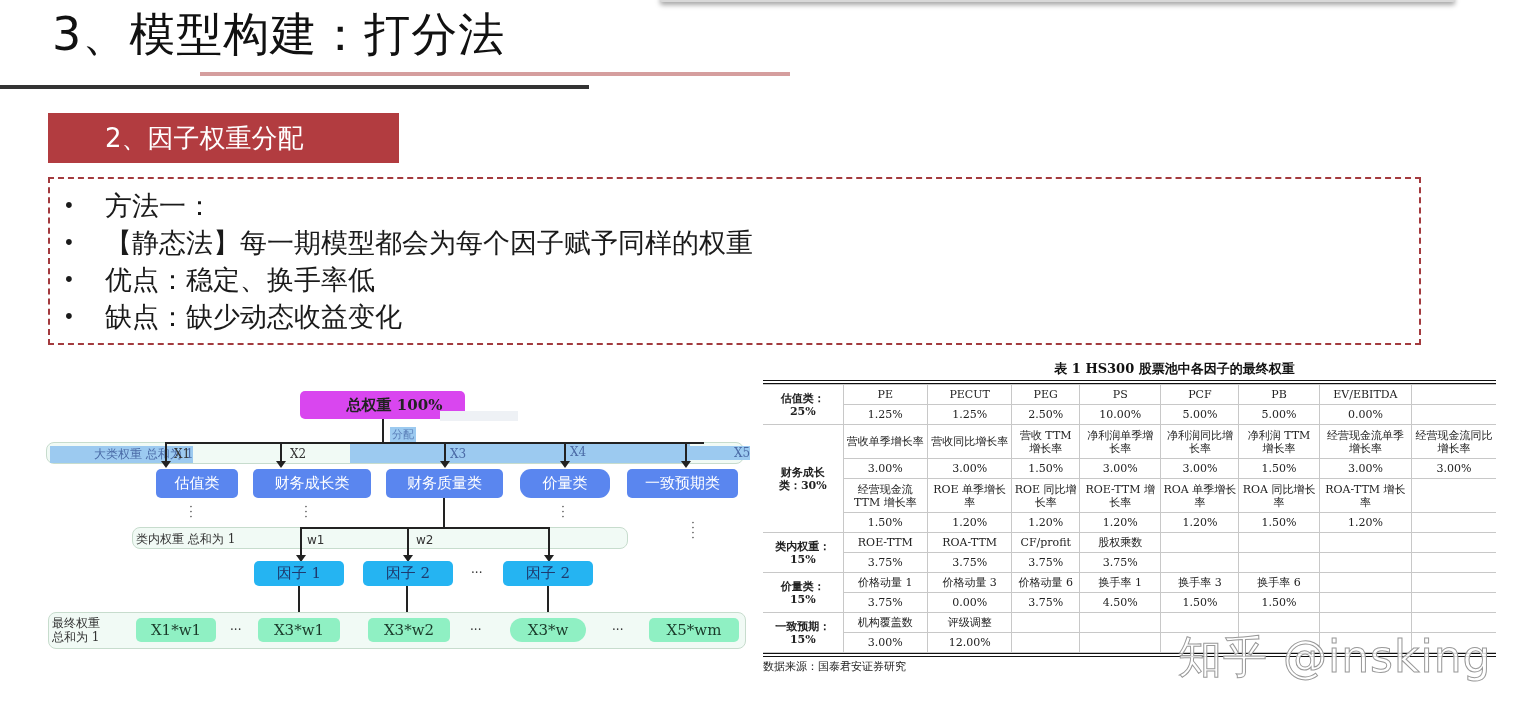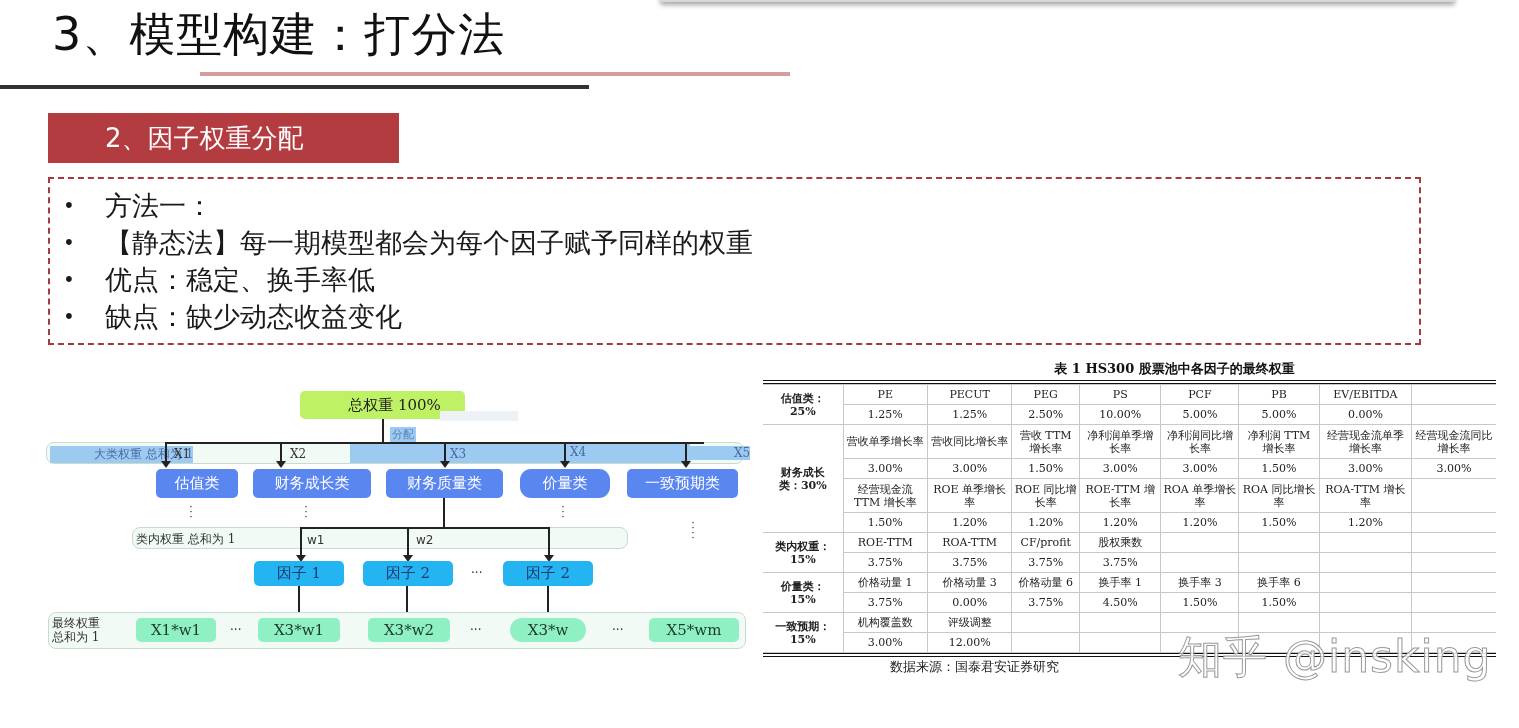--- a/index.html
+++ b/index.html
@@ -19,40 +19,40 @@
 
   .bullet-box { position: absolute; left: 48px; top: 177px; width: 1373px; height: 168px;
     border: 2px dashed #a33a3e; padding: 8px 0 0 10px; }
   .bullet { display: flex; align-items: center; height: 37px; font-size: 27px; font-family: "DejaVu Serif", serif; color: #1a1a1a; }
   .bullet .dot { width: 45px; font-size: 20px; padding-left: 3px; }
 
   
   .diagram { position: absolute; left: 40px; top: 385px; width: 714px; height: 270px; background: #fff; font-family: "DejaVu Serif", serif; }
   .band { position: absolute; border: 1px solid #c7dccd; border-radius: 8px; background: #f1faf5; }
   .node { position: absolute; border-radius: 5px; color: #fff; text-align: center; font-size: 15px; }
-  .node.top { background: #bef264; font-weight: normal; color: #222; padding-left: 24px; }
+  .node.top { background: #d946ef; font-weight: bold; color: #222; padding-left: 24px; }
   .node.cat { background: #5a86ef; color: #fff; }
   .node.fac { background: #25b4f2; color: #1f3a6e; }
   .node.fin { background: #8ff0c3; color: #1a3a2a; }
   .line { position: absolute; background: #222; }
   .arrow { position: absolute; width: 0; height: 0; border-left: 5px solid transparent; border-right: 5px solid transparent; border-top: 7px solid #222; }
   .lbl { position: absolute; font-size: 12px; color: #333; }
   .hl { background: #9ccaf0; padding-left: 44px; }
   .vdots { position: absolute; font-size: 11px; color: #444; line-height: 5px; width: 6px; text-align: center; }
 
   
   .tbl-wrap { position: absolute; left: 763px; top: 358px; width: 733px; font-family: "DejaVu Serif", serif; }
   .tbl-title { text-align: center; font-size: 13px; font-weight: bold; height: 22px; line-height: 22px; padding-left: 90px; }
   .tbl-border-top { border-top: 3px double #111; border-top-width: 4px; }
   table { border-collapse: collapse; width: 733px; table-layout: fixed; }
   td { border: 1px solid #c8c8c8; font-size: 11px; text-align: center; vertical-align: middle; color: #222; line-height: 13px; padding: 1px 2px; }
   td.cat { font-weight: bold; border-left: none; font-size: 11px; }
   tr td:last-child { border-right: none; }
   .tbl-bottom { border-top: 4px double #111; }
-  .tbl-source { text-align: center; font-size: 13px; height: 20px; line-height: 20px; padding-right: 310px; color: #222; }
+  .tbl-source { text-align: left; font-size: 11px; height: 20px; line-height: 20px; padding-right: 310px; color: #222; }
   .watermark { position: absolute; left: 1178px; top: 628px; font-size: 44px; color: rgba(255,255,255,0.85);
     -webkit-text-stroke: 1px #999; font-family: "DejaVu Sans", sans-serif; letter-spacing: 1px; }
 </style>
 </head>
 <body>
 
 <div class="top-shadow-bar"></div>
 
 <div class="slide-title">3、模型构建：打分法</div>
 <div class="rule-pink"></div>

